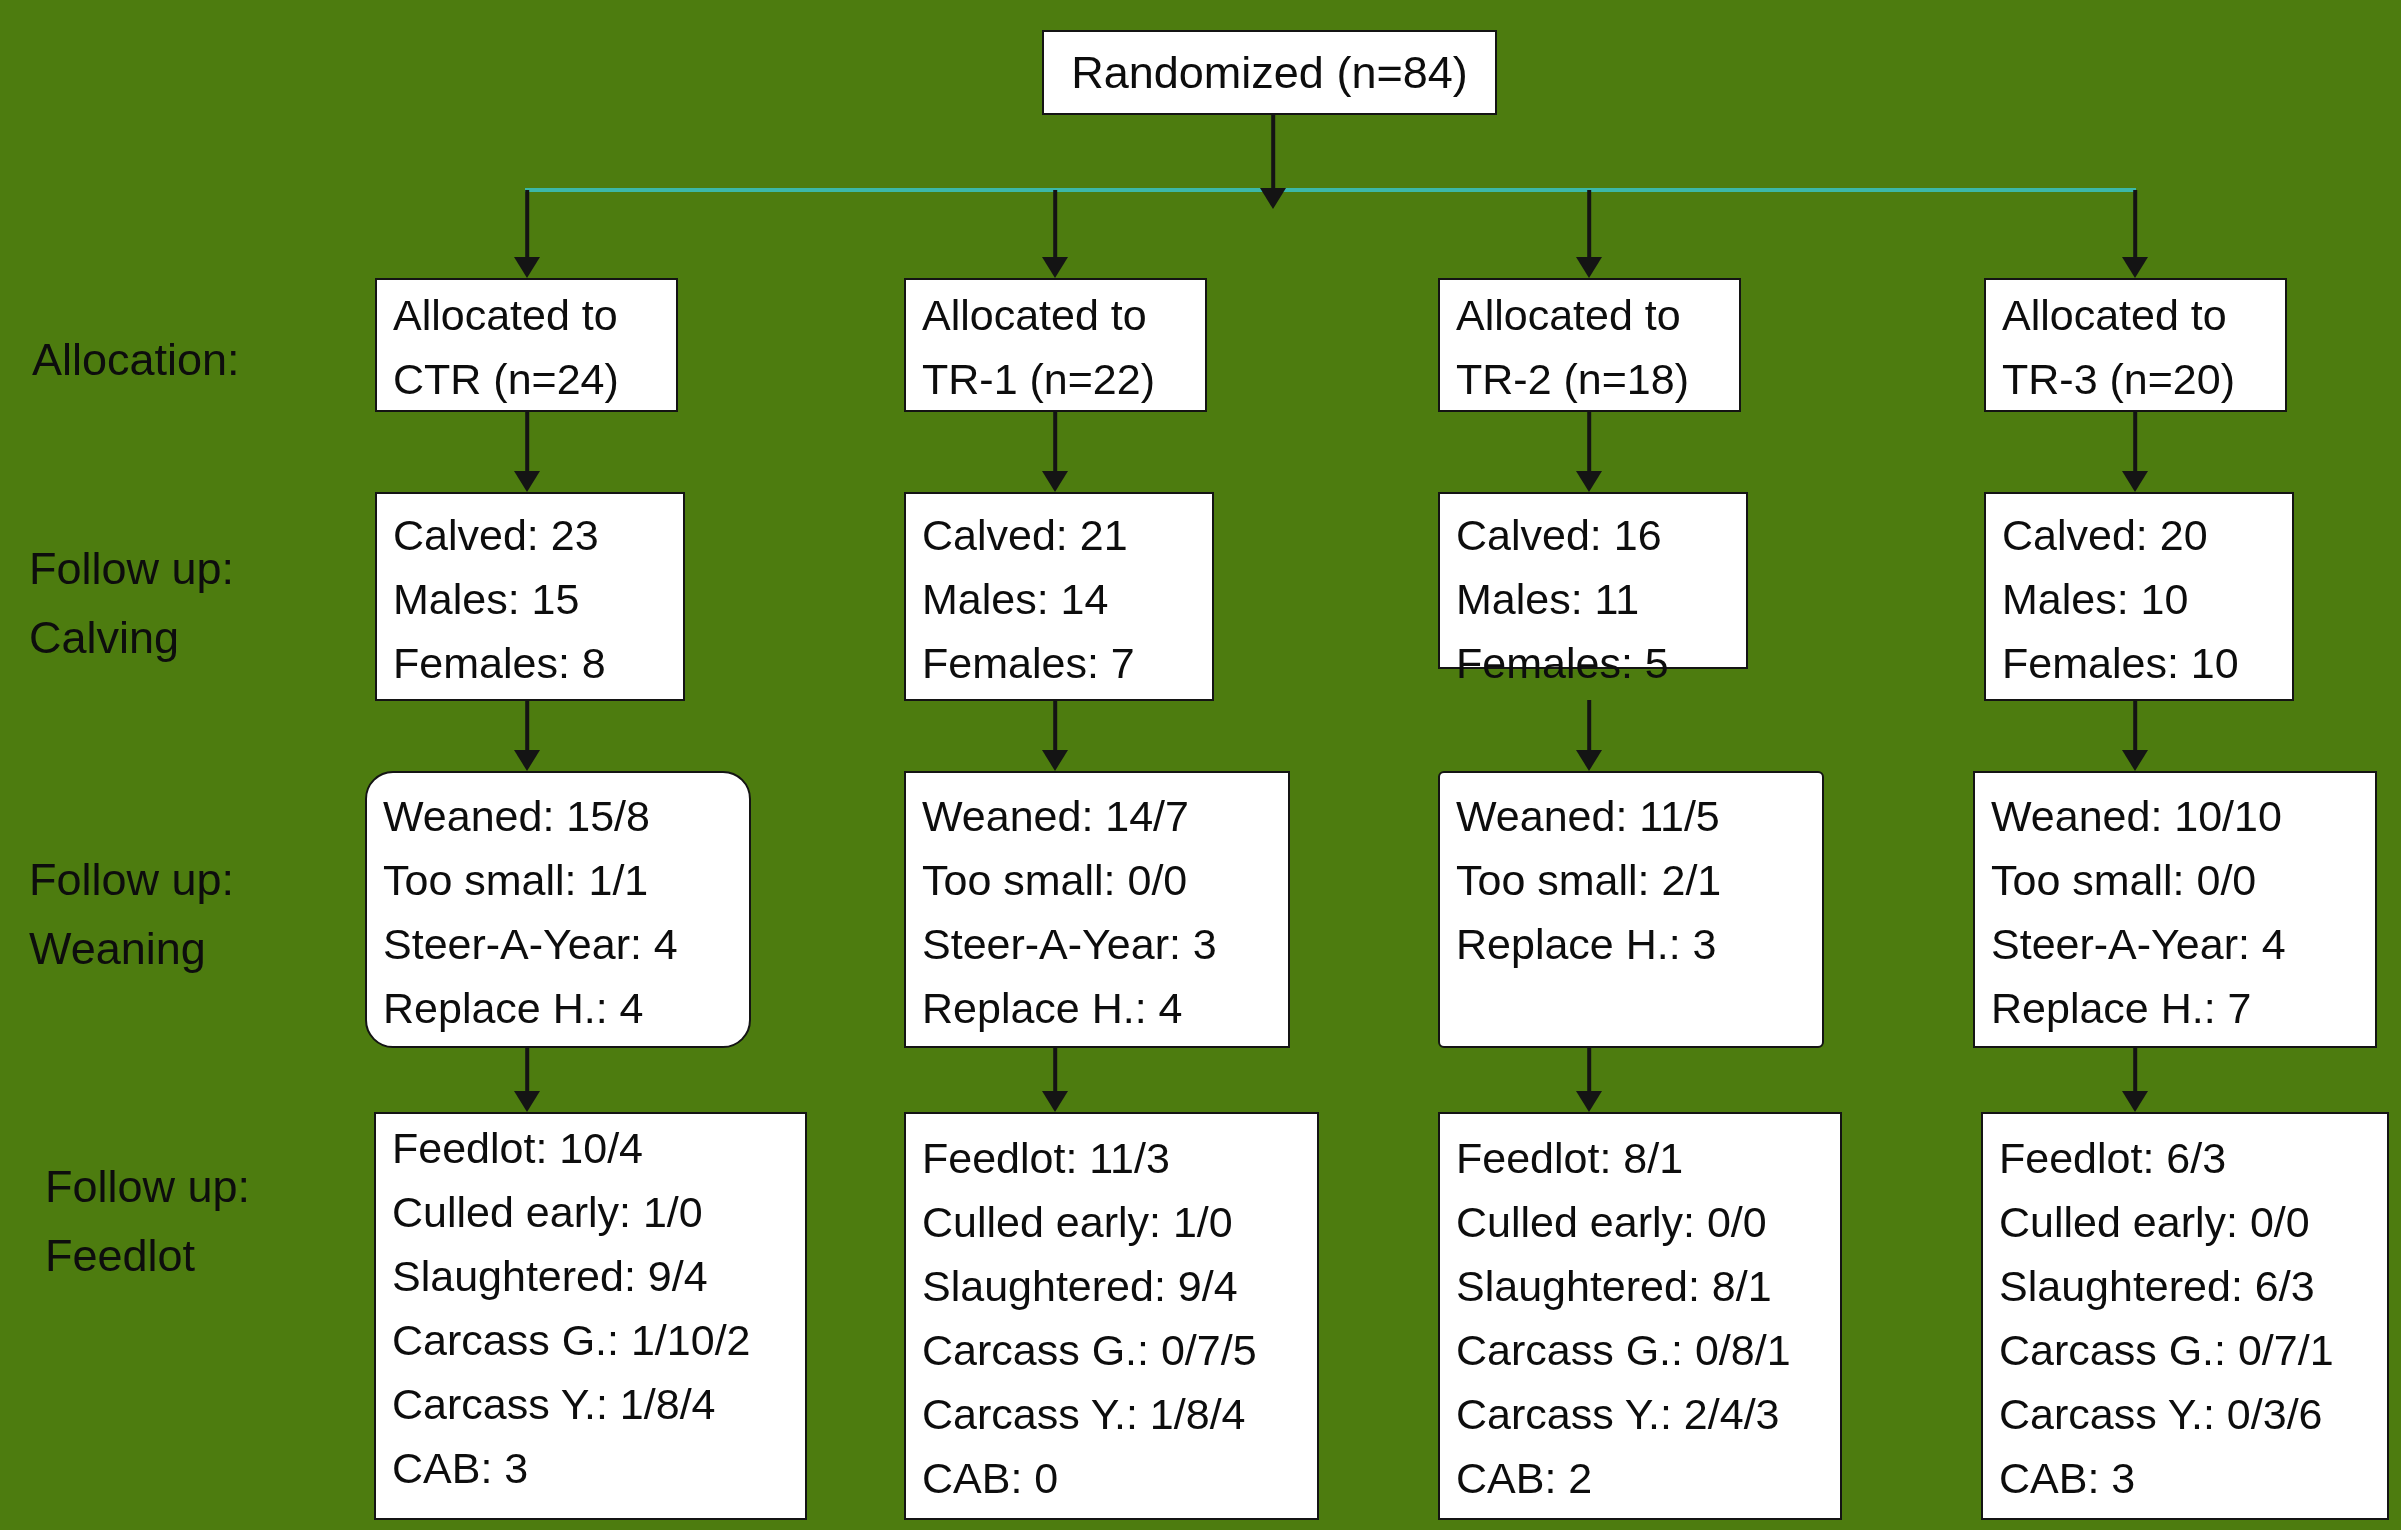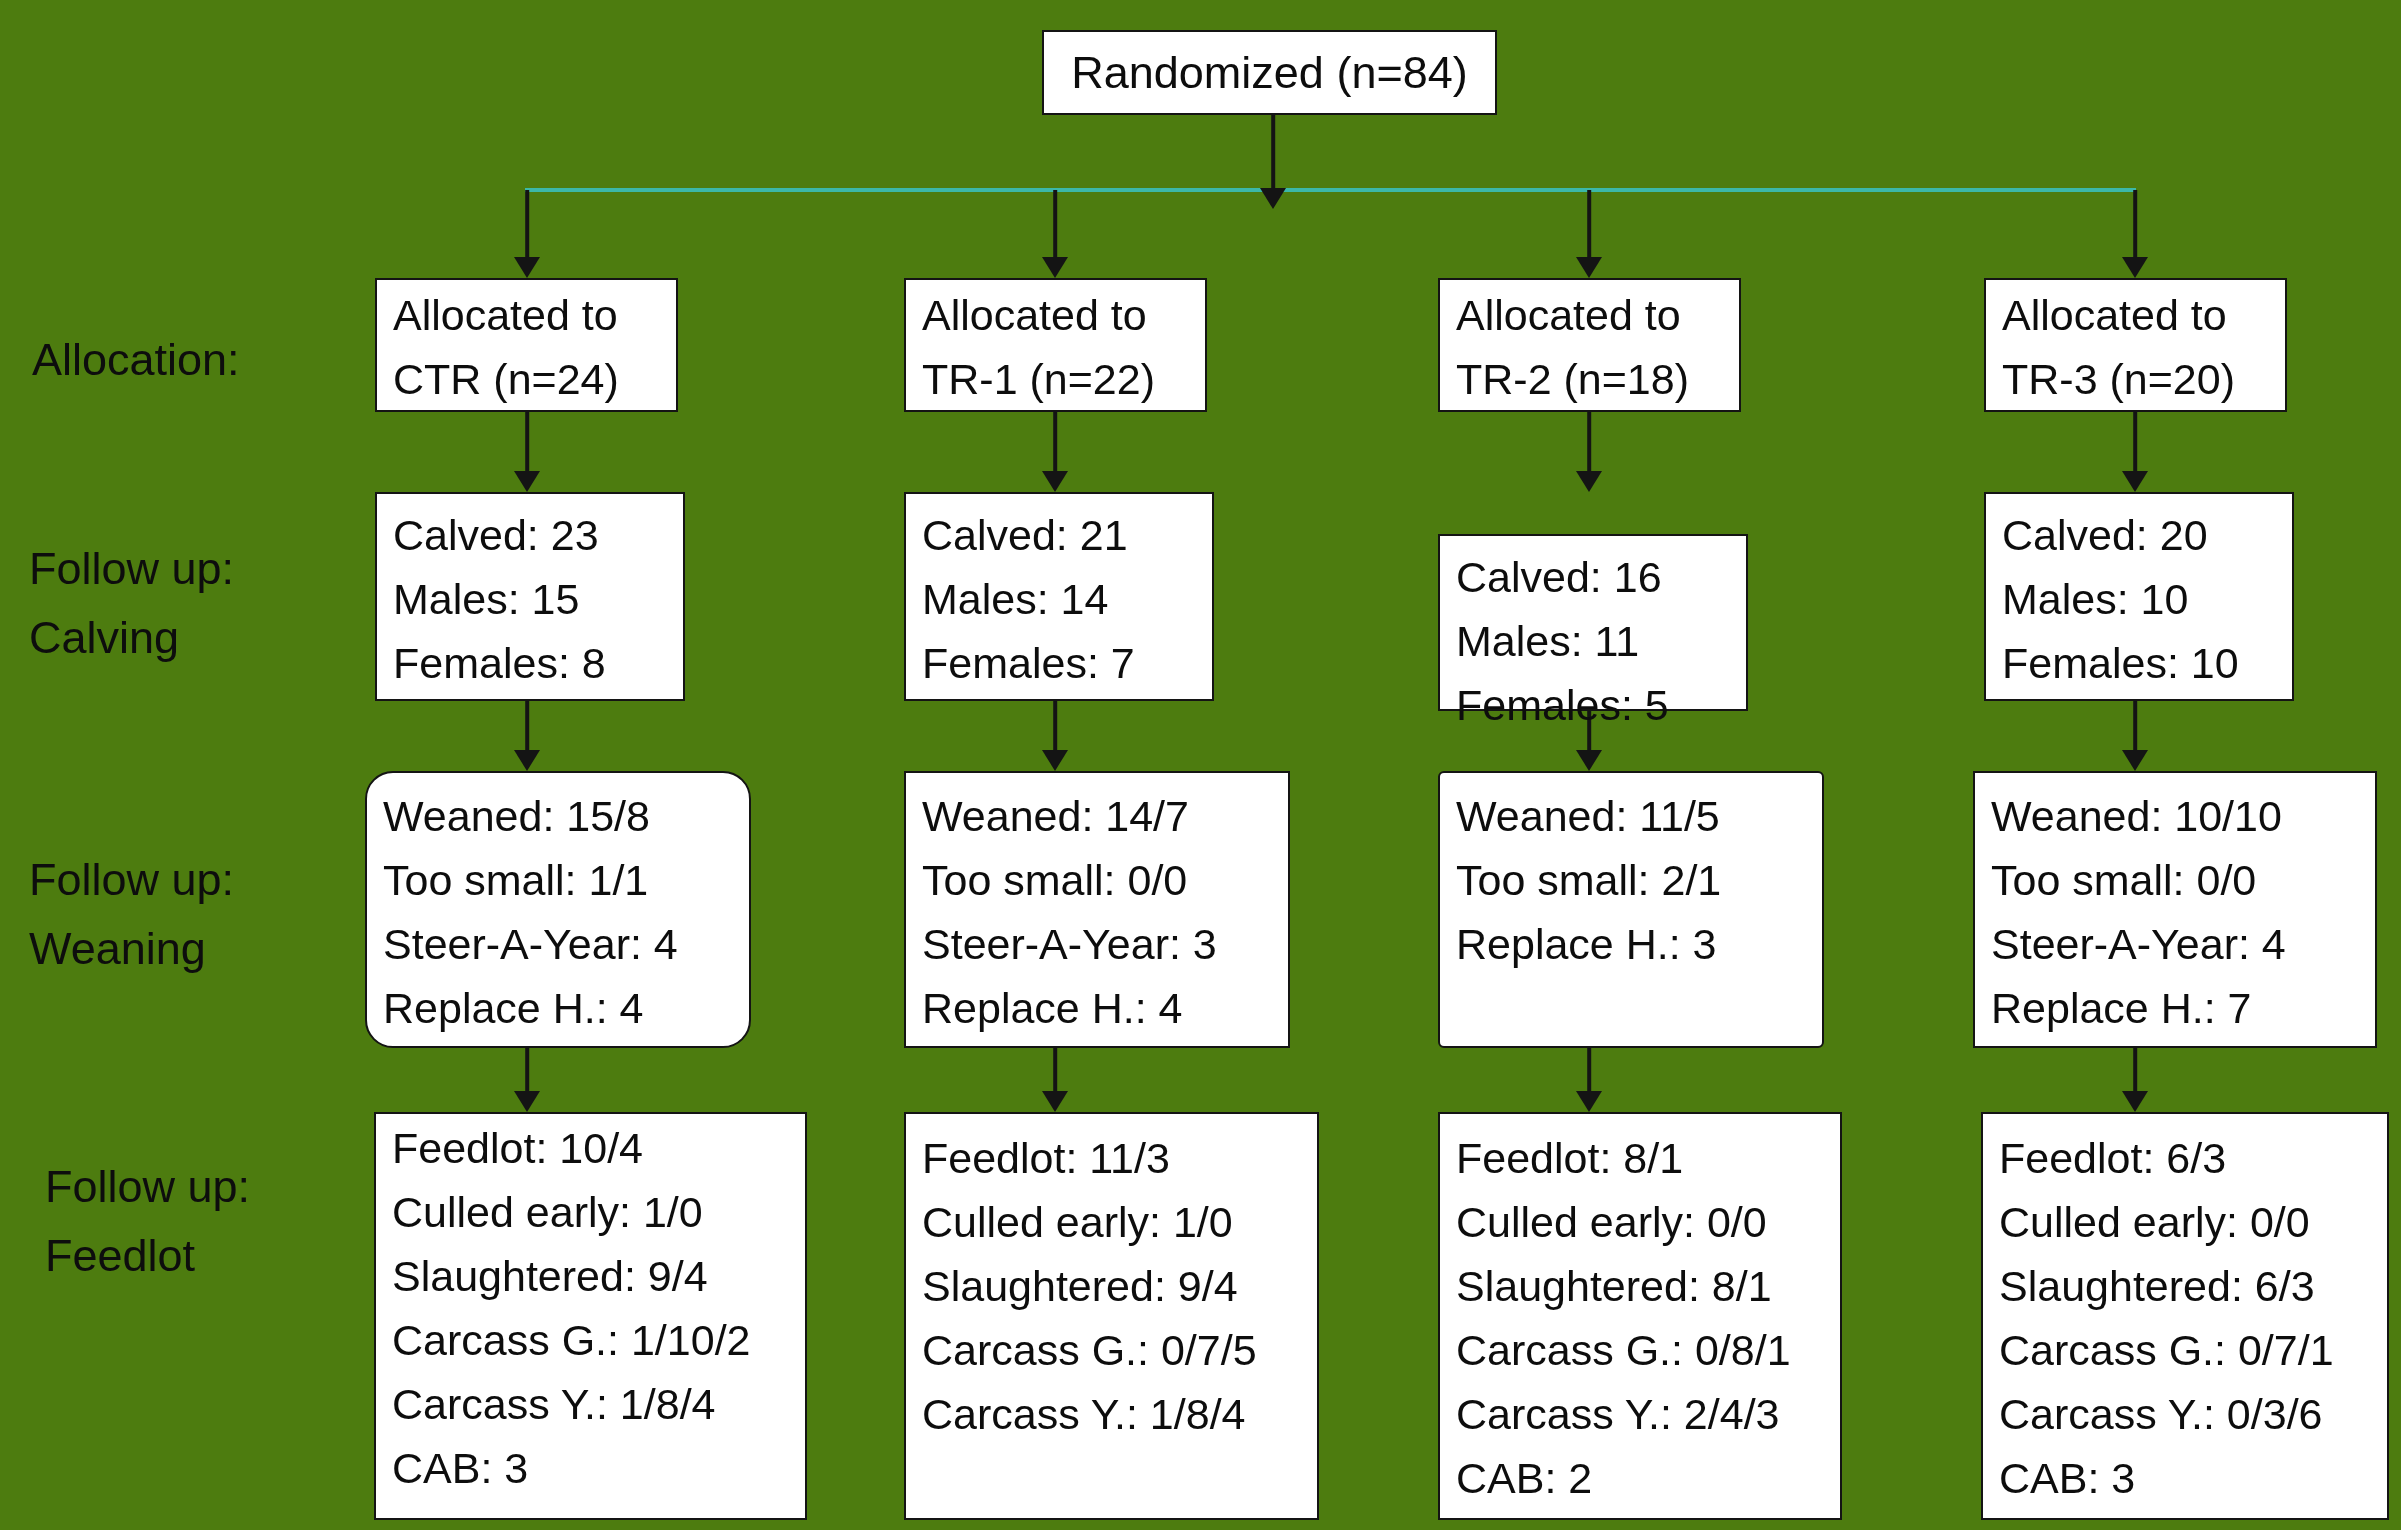--- a/index.html
+++ b/index.html
@@ -208,27 +208,28 @@
     <div class="ln">Too small: 0/0</div>
     <div class="ln">Steer-A-Year: 3</div>
     <div class="ln">Replace H.: 4</div>
   </div>
   <div class="box" style="left:904px; top:1112px; width:415px; height:408px; padding-top:12.3px;">
     <div class="ln">Feedlot: 11/3</div>
     <div class="ln">Culled early: 1/0</div>
     <div class="ln">Slaughtered: 9/4</div>
     <div class="ln">Carcass G.: 0/7/5</div>
     <div class="ln">Carcass Y.: 1/8/4</div>
+    <div class="ln">CAB: 0</div>
   </div>
 
   <div class="box" style="left:1438px; top:278px; width:303px; height:134px; padding-top:2.9px;">
     <div class="ln">Allocated to</div>
     <div class="ln">TR-2 (n=18)</div>
   </div>
-  <div class="box" style="left:1438px; top:492px; width:310px; height:177px;margin-top:42px;">
+  <div class="box" style="left:1438px; top:492px; width:310px; height:177px;">
     <div class="ln">Calved: 16</div>
     <div class="ln">Males: 11</div>
     <div class="ln">Females: 5</div>
   </div>
   <div class="box" style="left:1438px; top:771px; width:386px; height:277px; padding-top:10.8px;border-radius:6px;">
     <div class="ln">Weaned: 11/5</div>
     <div class="ln">Too small: 2/1</div>
     <div class="ln">Replace H.: 3</div>
   </div>
   <div class="box" style="left:1438px; top:1112px; width:404px; height:408px; padding-top:12.3px;">

